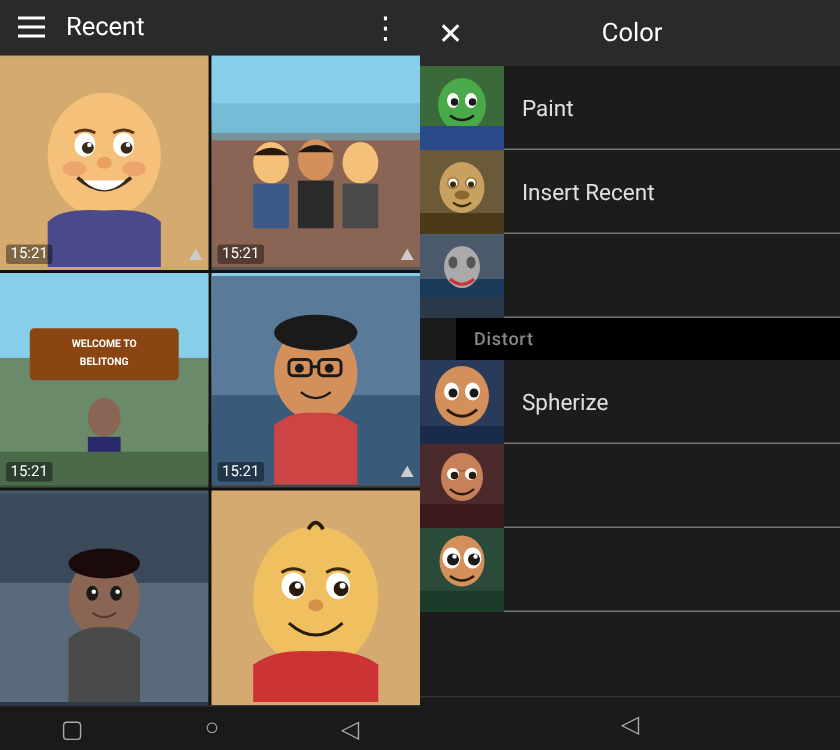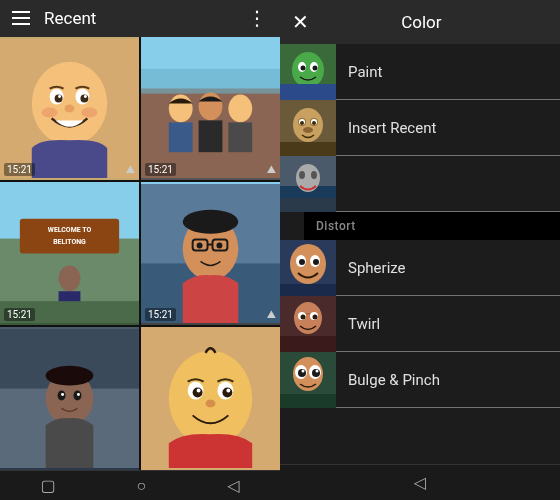--- a/index.html
+++ b/index.html
@@ -511,41 +511,39 @@
 
           <path d="M22,16 Q28,20 34,16" stroke="#8B6533" stroke-width="1" fill="none"></path>
           <ellipse cx="22" cy="20" rx="4" ry="4" fill="white"></ellipse>
           <ellipse cx="34" cy="20" rx="4" ry="4" fill="white"></ellipse>
           <circle cx="23" cy="21" r="2.5" fill="#2a1a0a"></circle>
           <circle cx="35" cy="21" r="2.5" fill="#2a1a0a"></circle>
           <path d="M20,30 Q28,37 36,30" stroke="#2a1a0a" stroke-width="1.5" fill="none"></path>
           <rect x="0" y="40" width="56" height="16" fill="#3a1a1a"></rect>
         </svg>
       </div>
-      <span class="effect-label">Twirl</span>
     </div>
 
     <div class="effect-item">
       <div class="effect-thumb thumb-bulge">
         <svg width="56" height="56" viewBox="0 0 56 56" xmlns="http://www.w3.org/2000/svg">
           <rect width="56" height="56" fill="#2a4a3a"></rect>
 
           <ellipse cx="28" cy="22" rx="15" ry="17" fill="#d4905a"></ellipse>
 
           <ellipse cx="21" cy="20" rx="6" ry="7" fill="white"></ellipse>
           <ellipse cx="35" cy="20" rx="6" ry="7" fill="white"></ellipse>
           <circle cx="22" cy="21" r="4" fill="#1a1a1a"></circle>
           <circle cx="36" cy="21" r="4" fill="#1a1a1a"></circle>
           <circle cx="23" cy="19" r="1.5" fill="white"></circle>
           <circle cx="37" cy="19" r="1.5" fill="white"></circle>
           <path d="M20,32 Q28,38 36,32" stroke="#2a1a0a" stroke-width="1.5" fill="none"></path>
           <rect x="0" y="42" width="56" height="14" fill="#1a3a2a"></rect>
         </svg>
       </div>
-      <span class="effect-label">Bulge &amp; Pinch</span>
     </div>
 
   </div>
 
   <div class="bottom-nav-right">
     <span class="nav-btn">◁</span>
   </div>
 </div>
 
 </body></html>

